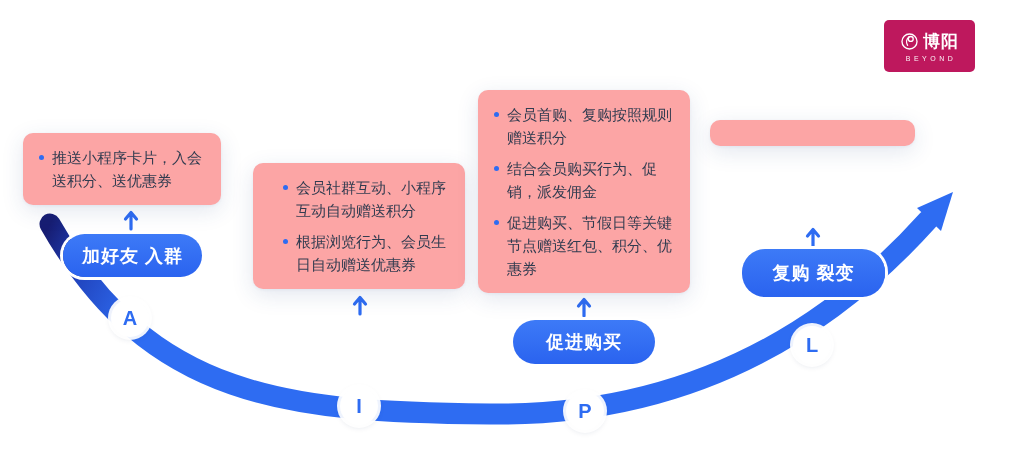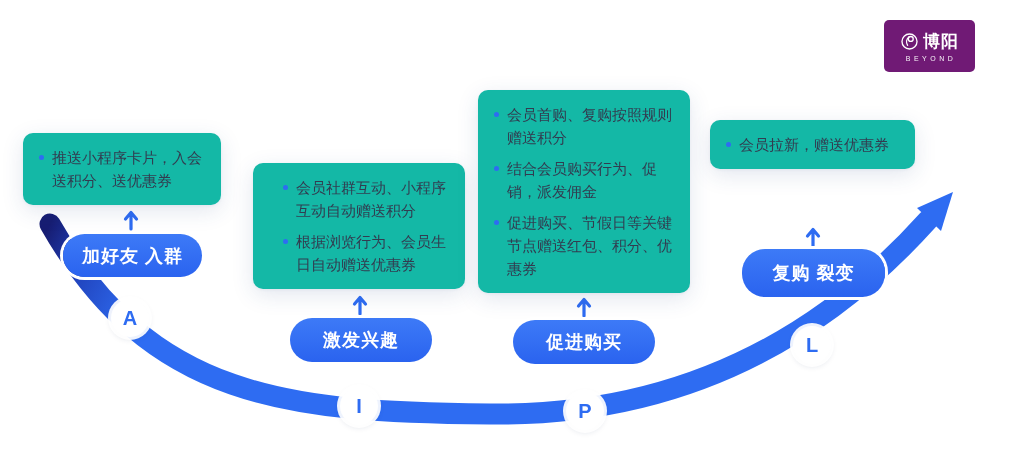--- a/index.html
+++ b/index.html
@@ -11,21 +11,21 @@
     overflow: hidden;
   }
   .canvas { position: absolute; inset: 0; width: 1024px; height: 471px; }
 
   
   .curve-layer { position: absolute; left: 0; top: 0; z-index: 1; }
 
   
   .stage-card {
     position: absolute;
-    background: #14b8a6;
+    background: #fca5a5;
     border-radius: 10px;
     box-shadow: 0 6px 22px rgba(40, 70, 130, 0.13), 0 1px 3px rgba(40,70,130,0.06);
     padding: 13px 14px;
     box-sizing: border-box;
     z-index: 3;
   }
   .bullet-item { display: flex; align-items: flex-start; }
   .bullet-item + .bullet-item { margin-top: 8px; }
   .bullet-dot {
     width: 5px; height: 5px; border-radius: 50%;
@@ -59,21 +59,21 @@
     background: #ffffff;
     box-shadow: 0 0 0 3px rgba(255,255,255,0.92), 0 2px 6px rgba(20,40,90,0.15);
     display: flex; align-items: center; justify-content: center;
     color: #2e6cf2; font-size: 20px; font-weight: 700;
   }
 
   
   .brand-logo {
     position: absolute; left: 884px; top: 20px; z-index: 5;
     width: 91px; height: 52px;
-    background: #701a75; border-radius: 5px;
+    background: #be185d; border-radius: 5px;
     display: flex; flex-direction: column;
     align-items: center; justify-content: center;
     color: #ffffff;
   }
   .brand-row { display: flex; align-items: center; gap: 4px; }
   .brand-cn { font-size: 17px; font-weight: 600; letter-spacing: 1px; }
   .brand-en { font-size: 7px; letter-spacing: 3.5px; margin-top: 2px; margin-left: 3px; opacity: 0.95; }
 </style>
 </head>
 <body>
@@ -115,21 +115,20 @@
     <div class="bullet-item">
       <span class="bullet-dot"></span>
       <span class="bullet-text">根据浏览行为、会员生日自动赠送优惠券</span>
     </div>
   </div>
   <div class="up-arrow" style="left:352px; top:292px;">
     <svg width="16" height="24" viewBox="0 0 16 24">
       <path d="M8 22 V7 M2.5 12 L8 5.5 L13.5 12" fill="none" stroke="#2e6cf2" stroke-width="3.2" stroke-linecap="round" stroke-linejoin="round"></path>
     </svg>
   </div>
-  <div class="stage-pill" style="left:290px; top:318px; width:142px; height:44px;">激发兴趣</div>
   <div class="letter-badge" style="left:340px; top:387px;">I</div>
 
   <div class="stage-card" style="left:478px; top:90px; width:212px;">
     <div class="bullet-item">
       <span class="bullet-dot"></span>
       <span class="bullet-text">会员首购、复购按照规则赠送积分</span>
     </div>
     <div class="bullet-item">
       <span class="bullet-dot"></span>
       <span class="bullet-text">结合会员购买行为、促销，派发佣金</span>
@@ -141,24 +140,20 @@
   </div>
   <div class="up-arrow" style="left:576px; top:294px;">
     <svg width="16" height="24" viewBox="0 0 16 24">
       <path d="M8 22 V7 M2.5 12 L8 5.5 L13.5 12" fill="none" stroke="#2e6cf2" stroke-width="3.2" stroke-linecap="round" stroke-linejoin="round"></path>
     </svg>
   </div>
   <div class="stage-pill" style="left:513px; top:320px; width:142px; height:44px;">促进购买</div>
   <div class="letter-badge" style="left:566px; top:392px;">P</div>
 
   <div class="stage-card" style="left:710px; top:120px; width:205px;">
-    <div class="bullet-item">
-      <span class="bullet-dot"></span>
-      <span class="bullet-text">会员拉新，赠送优惠券</span>
-    </div>
   </div>
   <div class="up-arrow" style="left:805px; top:224px;">
     <svg width="16" height="24" viewBox="0 0 16 24">
       <path d="M8 22 V7 M2.5 12 L8 5.5 L13.5 12" fill="none" stroke="#2e6cf2" stroke-width="3.2" stroke-linecap="round" stroke-linejoin="round"></path>
     </svg>
   </div>
   <div class="stage-pill" style="left:742px; top:249px; width:143px; height:48px;">复购 裂变</div>
   <div class="letter-badge" style="left:793px; top:326px;">L</div>
 
   <div class="brand-logo">

